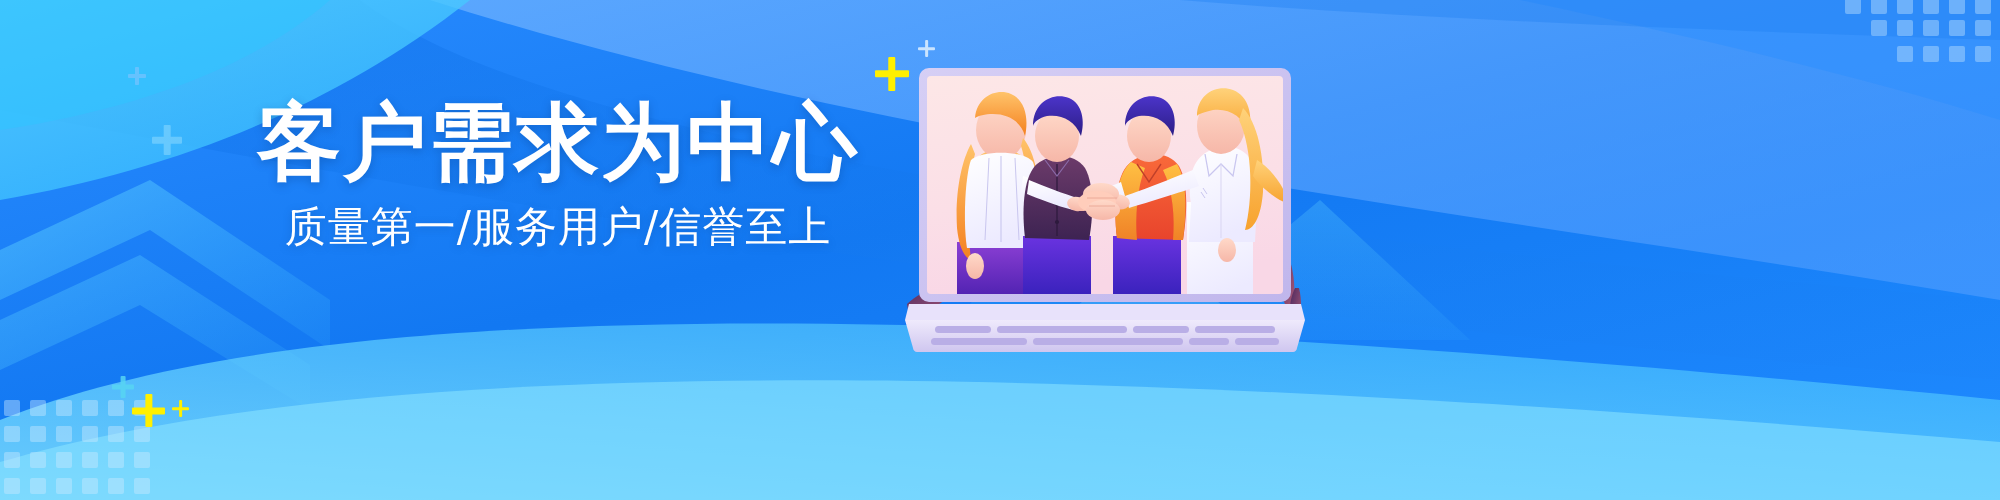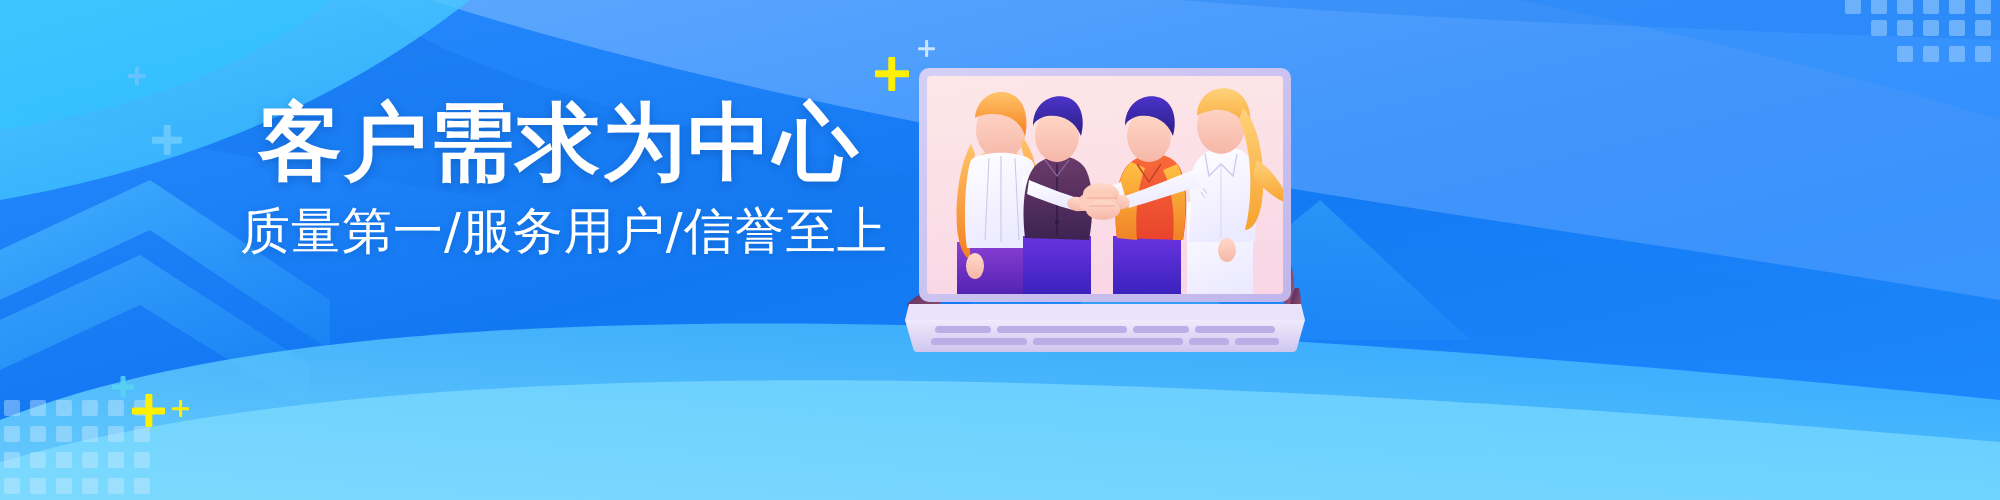--- a/index.html
+++ b/index.html
@@ -7,32 +7,32 @@
   #banner{
     position:relative;width:2000px;height:500px;overflow:hidden;
     font-family:"Liberation Sans","DejaVu Sans",sans-serif;
     background:linear-gradient(120deg,#1f8bff 0%,#1278f2 38%,#1a7ff5 62%,#2f95ff 100%);
   }
   .layer{position:absolute;inset:0;pointer-events:none;}
   .layer svg{display:block;width:2000px;height:500px;}
 
   
   #text-block{
-    position:absolute;left:240px;top:100px;width:620px;
-    text-align:right;
+    position:absolute;left:248px;top:100px;width:620px;
+    text-align:center;
   }
   #headline{
     color:#ffffff;font-size:84px;line-height:1;font-weight:bold;
     letter-spacing:2px;
     text-shadow:0 3px 10px rgba(4,50,120,.28);
     white-space:nowrap;
     font-family:"DejaVu Sans","Liberation Sans",sans-serif;
   }
   #subline{
-    margin-top:22px;color:#ffffff;font-size:50px;line-height:1;
+    margin-top:22px;color:#ffffff;font-size:42px;line-height:1;
     font-weight:500;letter-spacing:1px;white-space:nowrap;
     text-shadow:0 2px 8px rgba(4,50,120,.25);
     font-family:"DejaVu Sans","Liberation Sans",sans-serif;
   }
 
   
   .cross{position:absolute;}
   .cross i{position:absolute;display:block;background:currentColor;border-radius:1px;}
   .cross i.h{left:0;top:50%;transform:translateY(-50%);height:22%;width:100%;}
   .cross i.v{top:0;left:50%;transform:translateX(-50%);width:22%;height:100%;}

